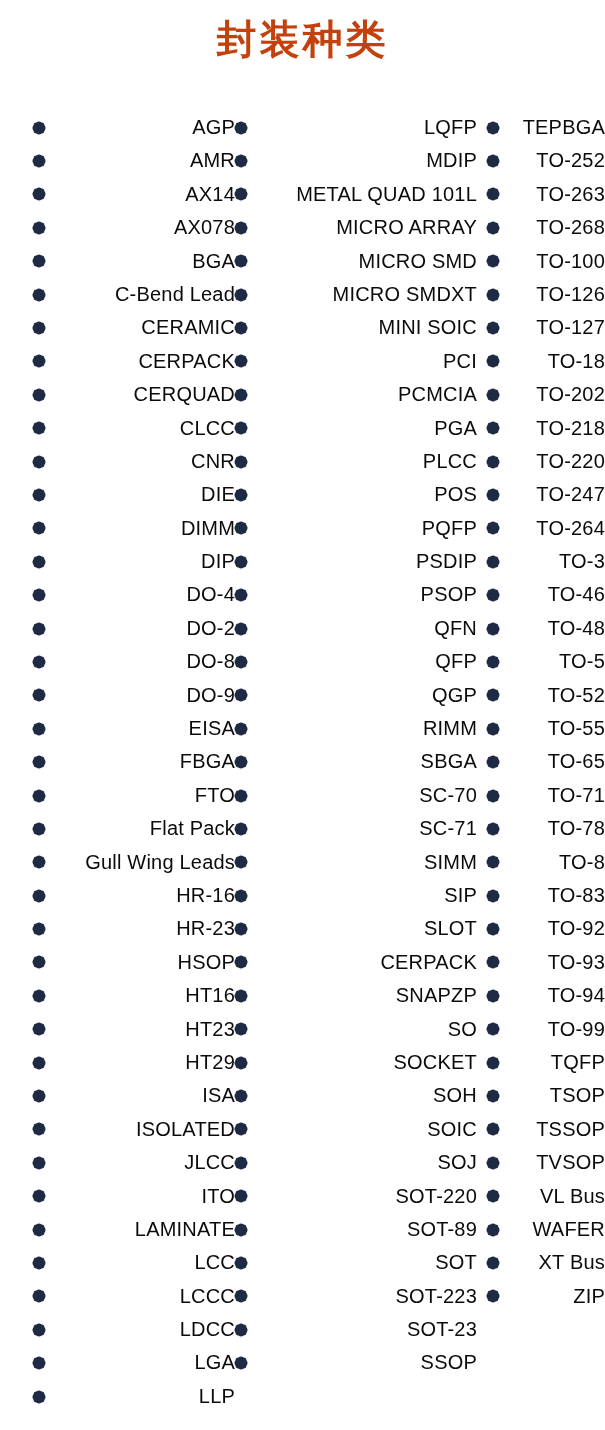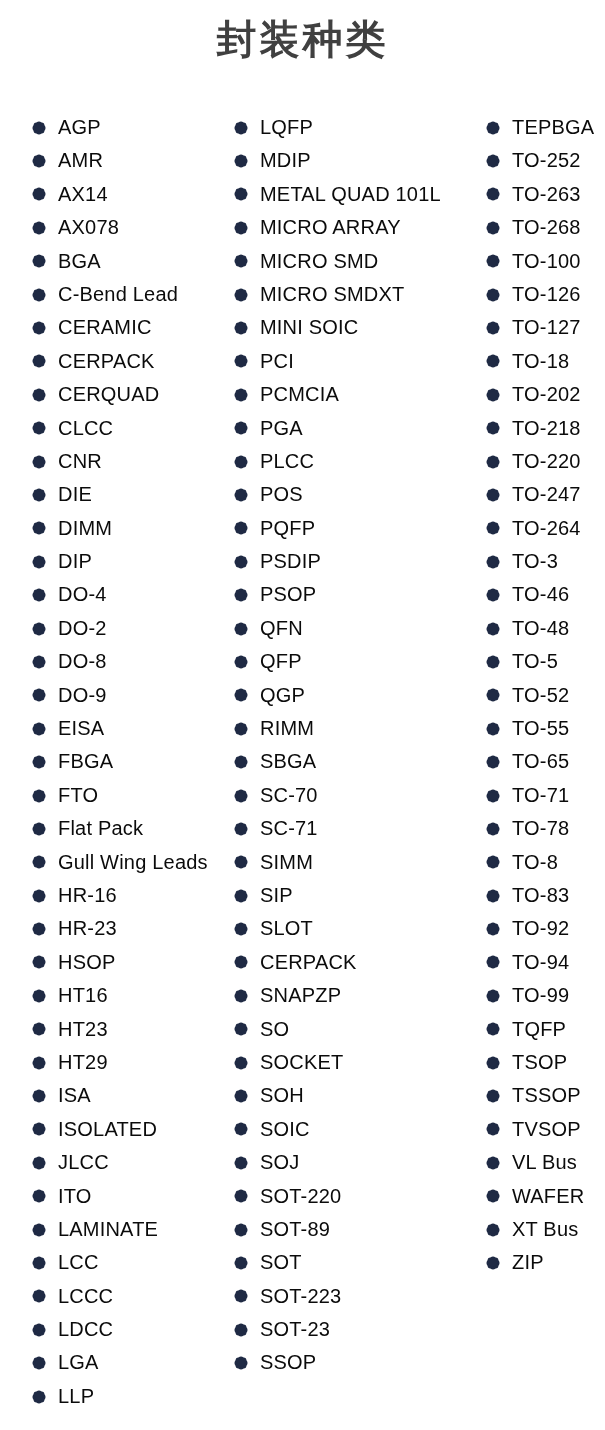--- a/index.html
+++ b/index.html
@@ -29,31 +29,32 @@
     position: absolute;
     left: 0;
     top: 14px;
     width: 605px;
     text-align: center;
     font-family: "DejaVu Serif", "Liberation Serif", serif;
     font-weight: 700;
     font-size: 40px;
     letter-spacing: 3px;
     line-height: 50px;
-    color: #404040;
+    color: #c2410c;
     white-space: nowrap;
   }
 
   
   .columns {
     position: absolute;
     left: 0;
     top: 111px;
     width: 605px;
     height: 1319px;
+    text-align: right;
   }
 
   .column {
     position: absolute;
     top: 0;
   }
   .column.col-0 { left: 30px;  width: 205px; }
   .column.col-1 { left: 232px; width: 245px; }
   .column.col-2 { left: 484px; width: 121px; }
 
@@ -1440,20 +1441,33 @@
                 <circle cx="10.60" cy="7.00" r="2.9"></circle>
                 <circle cx="9.55" cy="9.55" r="2.9"></circle>
                 <circle cx="7.00" cy="10.60" r="2.9"></circle>
                 <circle cx="4.45" cy="9.55" r="2.9"></circle>
                 <circle cx="3.40" cy="7.00" r="2.9"></circle>
                 <circle cx="4.45" cy="4.45" r="2.9"></circle>
                 <circle cx="7.00" cy="3.40" r="2.9"></circle>
                 <circle cx="9.55" cy="4.45" r="2.9"></circle>
                 <circle cx="7" cy="7" r="3.6"></circle>
               </svg>
+            </span><span class="item-label">TO-93</span></li>
+          <li class="list-item"><span class="bullet">
+              <svg viewBox="0 0 14 14" xmlns="http://www.w3.org/2000/svg" fill="#1f2a44">
+                <circle cx="10.60" cy="7.00" r="2.9"></circle>
+                <circle cx="9.55" cy="9.55" r="2.9"></circle>
+                <circle cx="7.00" cy="10.60" r="2.9"></circle>
+                <circle cx="4.45" cy="9.55" r="2.9"></circle>
+                <circle cx="3.40" cy="7.00" r="2.9"></circle>
+                <circle cx="4.45" cy="4.45" r="2.9"></circle>
+                <circle cx="7.00" cy="3.40" r="2.9"></circle>
+                <circle cx="9.55" cy="4.45" r="2.9"></circle>
+                <circle cx="7" cy="7" r="3.6"></circle>
+              </svg>
             </span><span class="item-label">TO-94</span></li>
           <li class="list-item"><span class="bullet">
               <svg viewBox="0 0 14 14" xmlns="http://www.w3.org/2000/svg" fill="#1f2a44">
                 <circle cx="10.60" cy="7.00" r="2.9"></circle>
                 <circle cx="9.55" cy="9.55" r="2.9"></circle>
                 <circle cx="7.00" cy="10.60" r="2.9"></circle>
                 <circle cx="4.45" cy="9.55" r="2.9"></circle>
                 <circle cx="3.40" cy="7.00" r="2.9"></circle>
                 <circle cx="4.45" cy="4.45" r="2.9"></circle>
                 <circle cx="7.00" cy="3.40" r="2.9"></circle>

